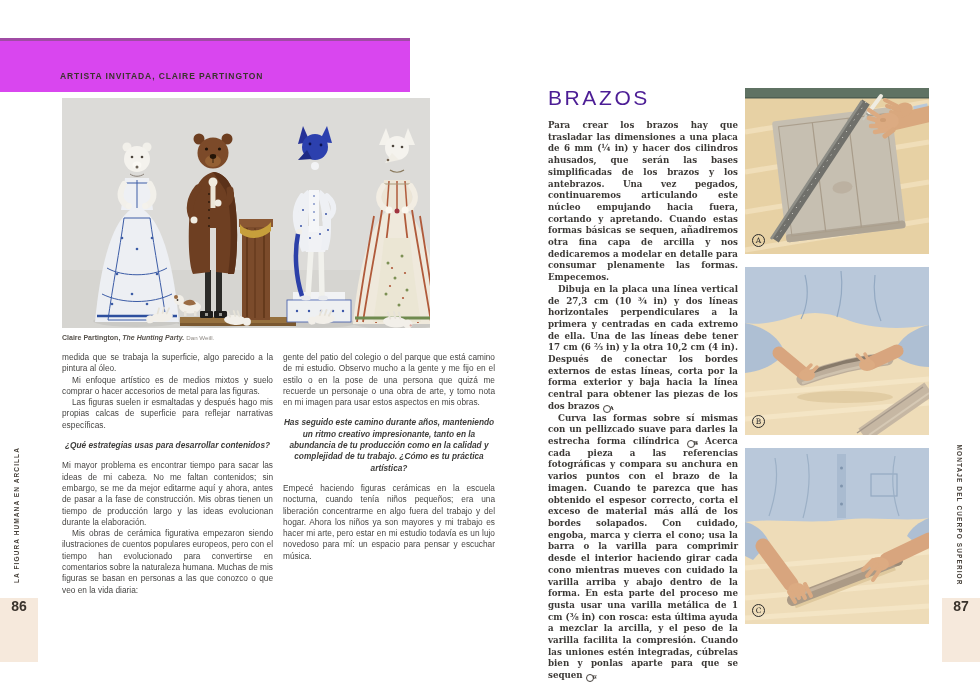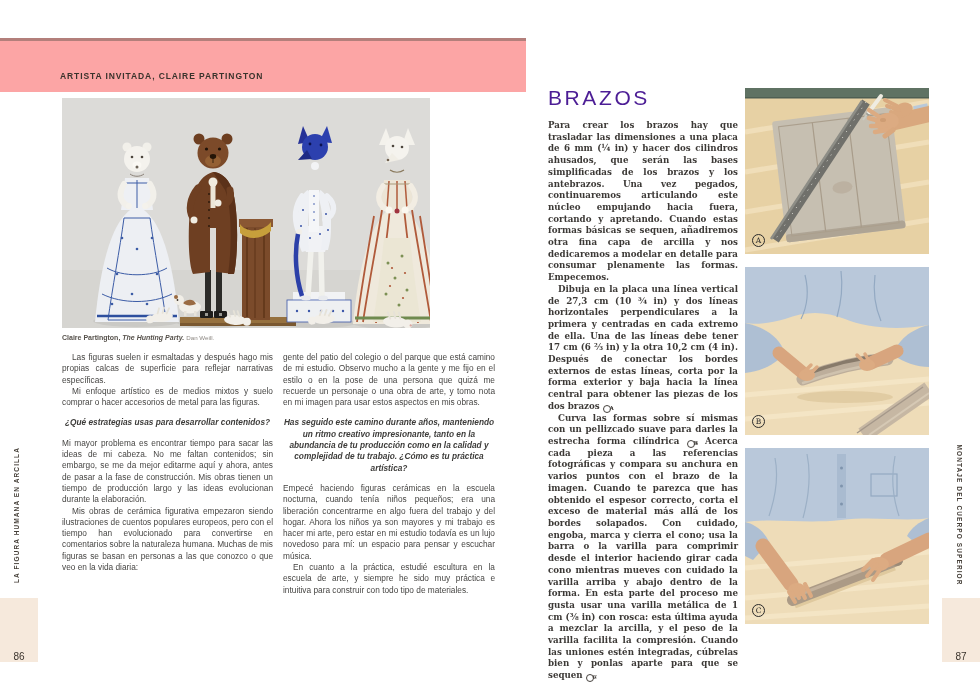--- a/index.html
+++ b/index.html
@@ -3,22 +3,22 @@
 <meta charset="utf-8">
 <style>
   * { margin:0; padding:0; box-sizing:border-box; }
   html,body { background:#ffffff; }
   .spread {
     position:relative; width:980px; height:700px; background:#ffffff;
     font-family:"Liberation Sans", sans-serif; overflow:hidden;
   }
   
   .header-bar {
-    position:absolute; left:0; top:38px; width:526px; height:54px;
-    background:#fca5a5; box-shadow: inset 0 3px 0 rgba(92,83,74,.45);
+    position:absolute; left:0; top:38px; width:410px; height:54px;
+    background:#d946ef; box-shadow: inset 0 3px 0 rgba(92,83,74,.45);
   }
   .header-bar span {
     position:absolute; left:60px; bottom:11px;
     font-size:8.5px; font-weight:bold; letter-spacing:.9px; color:#3a332c;
   }
   .artwork {
     position:absolute; left:62px; top:98px; width:368px; height:230px;
     background:#dcdbd8;
   }
   .caption { position:absolute; left:62px; top:334px; width:380px; font-size:7px; color:#56514b; }
@@ -38,22 +38,22 @@
   }
   .margin-label {
     position:absolute; width:180px; height:12px; text-align:center;
     font-size:6.5px; font-weight:bold; letter-spacing:1.1px; color:#453f38;
     white-space:nowrap;
   }
   .margin-label.left  { left:-71px; top:509px; transform:rotate(-90deg); }
   .margin-label.right { left:867px; top:509px; transform:rotate(90deg); }
   .page-tab {
     position:absolute; top:598px; width:38px; height:64px; background:#f6e9dc;
-    display:flex; align-items:flex-end; justify-content:center;
-    font-size:10px; font-weight:normal; color:#3a332c;
+    display:flex; align-items:flex-start; justify-content:center;
+    font-size:14px; font-weight:bold; color:#3a332c;
   }
   .page-tab.left  { left:0; }
   .page-tab.right { left:942px; }
   
   .brazos {
     position:absolute; left:548px; top:86px;
     font-size:21px; font-weight:400; letter-spacing:2.6px; color:#4c1d95;
   }
   .body-col { position:absolute; left:548px; top:120px; width:190px;font-weight:bold; }
   .body-col p {
@@ -319,32 +319,32 @@
           </g>
         </g>
       </svg>
     </div>
 
     <div class="caption">
       <span class="cap-name">Claire Partington, </span><span class="cap-title">The Hunting Party. </span><span class="cap-credit">Dan Weill.</span>
     </div>
 
     <div class="col col1">
+      <p>medida que se trabaja la superficie, algo parecido a la pintura al óleo.</p>
+      <p class="ind">Mi enfoque artístico es de medios mixtos y suelo comprar o hacer accesorios de metal para las figuras.</p>
       <p class="ind">Las figuras suelen ir esmaltadas y después hago mis propias calcas de superficie para reflejar narrativas específicas.</p>
-      <p class="ind">Mi enfoque artístico es de medios mixtos y suelo comprar o hacer accesorios de metal para las figuras.</p>
       <p class="q">¿Qué estrategias usas para desarrollar contenidos?</p>
       <p>Mi mayor problema es encontrar tiempo para sacar las ideas de mi cabeza. No me faltan contenidos; sin embargo, se me da mejor editarme aquí y ahora, antes de pasar a la fase de construcción. Mis obras tienen un tiempo de producción largo y las ideas evolucionan durante la elaboración.</p>
       <p class="ind">Mis obras de cerámica figurativa empezaron siendo ilustraciones de cuentos populares europeos, pero con el tiempo han evolucionado para convertirse en comentarios sobre la naturaleza humana. Muchas de mis figuras se basan en personas a las que conozco o que veo en la vida diaria:</p>
     </div>
 
     <div class="col col2">
       <p>gente del patio del colegio o del parque que está camino de mi estudio. Observo mucho a la gente y me fijo en el estilo o en la pose de una persona que quizá me recuerde un personaje o una obra de arte, y tomo nota en mi imagen para usar estos aspectos en mis obras.</p>
       <p class="q">Has seguido este camino durante años, manteniendo un ritmo creativo impresionante, tanto en la abundancia de tu producción como en la calidad y complejidad de tu trabajo. ¿Cómo es tu práctica artística?</p>
       <p>Empecé haciendo figuras cerámicas en la escuela nocturna, cuando tenía niños pequeños; era una liberación concentrarme en algo fuera del trabajo y del hogar. Ahora los niños ya son mayores y mi trabajo es hacer mi arte, pero estar en mi estudio todavía es un lujo novedoso para mí: un espacio para pensar y escuchar música.</p>
-      <p class="ind">En cuanto a la práctica, estudié escultura en la escuela de arte, y siempre he sido muy práctica e intuitiva para construir con todo tipo de materiales.</p>
     </div>
 
     <div class="margin-label left">LA FIGURA HUMANA EN ARCILLA</div>
     <div class="page-tab left">
       <span>86</span>
     </div>
   </div>
 
   <div>
 

